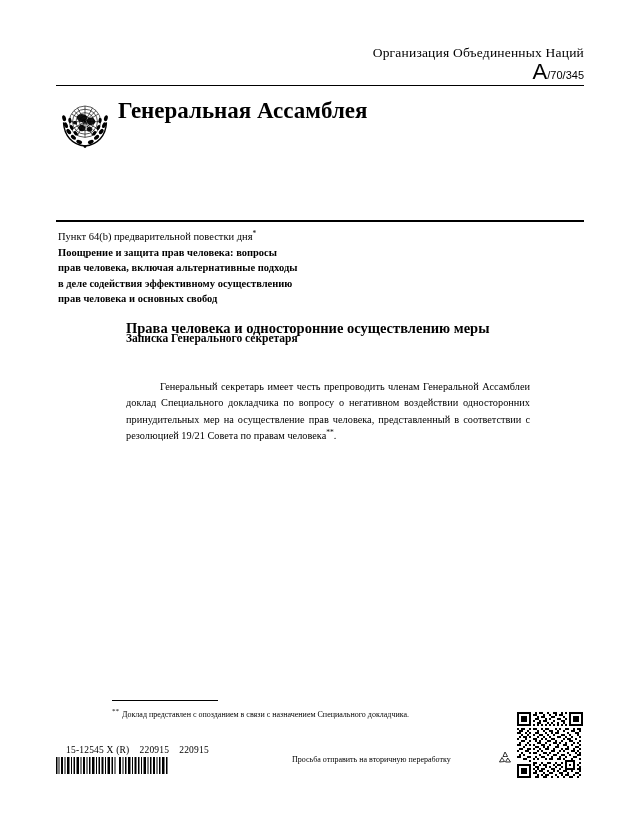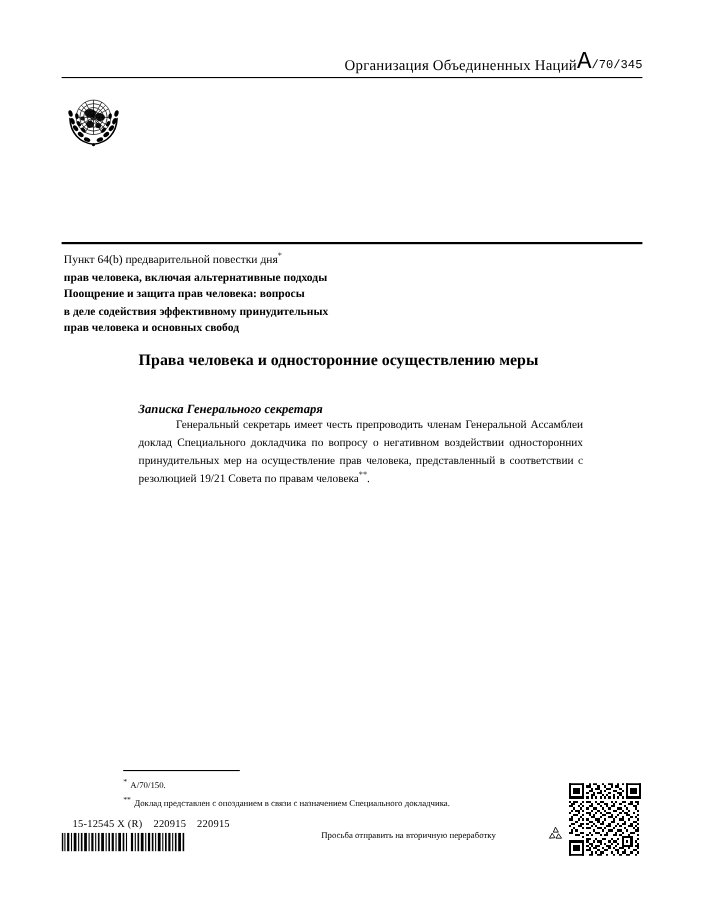--- a/index.html
+++ b/index.html
@@ -29,30 +29,31 @@
     position: absolute;
     left: 56px;
     top: 46px;
     width: 528px;
   }
   .masthead-top {
     display: flex;
     align-items: flex-end;
     justify-content: flex-end;
     padding-bottom: 2px;
+    flex-direction: column;
   }
   .org-name {
     font-family: "Liberation Serif", "DejaVu Serif", serif;
     font-size: 13.5px;
     letter-spacing: 0.2px;
     line-height: 1.1;
     white-space: nowrap;
   }
   .doc-symbol {
-    font-family: Liberation Mono, monospace;
+    font-family: Liberation Sans, sans-serif;
     line-height: 1;
     white-space: nowrap;
     text-align: right;
   }
   .doc-symbol .big {
     font-size: 22px;
     letter-spacing: 0px;
   }
   .doc-symbol .small {
     font-size: 11px;
@@ -131,26 +132,25 @@
     left: 126px;
     top: 320px;
     width: 420px;
     font-weight: bold;
     font-size: 14.5px;
     line-height: 1.2;
   }
   .sub-title {
     position: absolute;
     left: 126px;
-    top: 366px;
+    top: 332px;
     width: 420px;
     font-weight: bold;
     font-size: 11.5px;
     line-height: 1.2;
-    font-style: italic;
   }
 
   
   .body-par {
     position: absolute;
     left: 126px;
     top: 379px;
     width: 404px;
     font-size: 10.3px;
     line-height: 1.58;
@@ -288,43 +288,43 @@
             <ellipse cx="27" cy="56" rx="2.8" ry="4.6" transform="rotate(-28 27 56)"></ellipse>
             <ellipse cx="34" cy="66" rx="2.8" ry="4.6" transform="rotate(-45 34 66)"></ellipse>
             <ellipse cx="76" cy="44" rx="2.8" ry="4.6" transform="rotate(10 76 44)"></ellipse>
             <ellipse cx="73" cy="56" rx="2.8" ry="4.6" transform="rotate(28 73 56)"></ellipse>
             <ellipse cx="66" cy="66" rx="2.8" ry="4.6" transform="rotate(45 66 66)"></ellipse>
             <circle cx="50" cy="89" r="2.4"></circle>
           </g>
         </svg>
       </div>
 
+      <div class="ga-title">Генеральная Ассамблея</div>
 
 
     </div>
   </div>
 
   <div class="rule-thick"></div>
 
   <div class="session-block">
     <div class="reg"><span>Пункт 64(b) предварительной повестки дня</span><sup class="fn">*</sup></div>
+    <div class="bold">Поощрение и защита прав человека: вопросы</div>
     <div class="bold">прав человека, включая альтернативные подходы</div>
-    <div class="bold">Поощрение и защита прав человека: вопросы</div>
-    <div class="bold">в деле содействия эффективному принудительных</div>
+    <div class="bold">в деле содействия эффективному осуществлению</div>
     <div class="bold">прав человека и основных свобод</div>
   </div>
 
   <div class="main-title">Права человека и односторонние осуществлению меры</div>
   <div class="sub-title">Записка Генерального секретаря</div>
 
   <div class="body-par"><span>Генеральный секретарь имеет честь препроводить членам Генеральной Ассамблеи доклад Специального докладчика по вопросу о негативном воздействии односторонних принудительных мер на осуществление прав человека, представленный в соответствии с резолюцией 19/21 Совета по правам человека</span><sup class="fn">**</sup><span>.</span></div>
 
   <div class="footnote-rule"></div>
   <div class="footnotes">
-    <span class="fnrow"><span class="mark">*</span><span>A/70/150.</span></span>
     <span class="fnrow"><span class="mark">**</span><span>Доклад представлен с опозданием в связи с назначением Специального докладчика.</span></span>
   </div>
 
   <div class="jobline"><span>15-12545 X (R)</span><span class="sp"></span><span>220915</span><span class="sp"></span><span>220915</span></div>
 
   <svg class="barcode" viewBox="0 0 224 34" preserveAspectRatio="none">
     <g fill="#000">
       <rect x="0" y="0" width="3" height="34"></rect>
         <rect x="5" y="0" width="2" height="34"></rect>
       <rect x="10" y="0" width="4" height="34"></rect>

